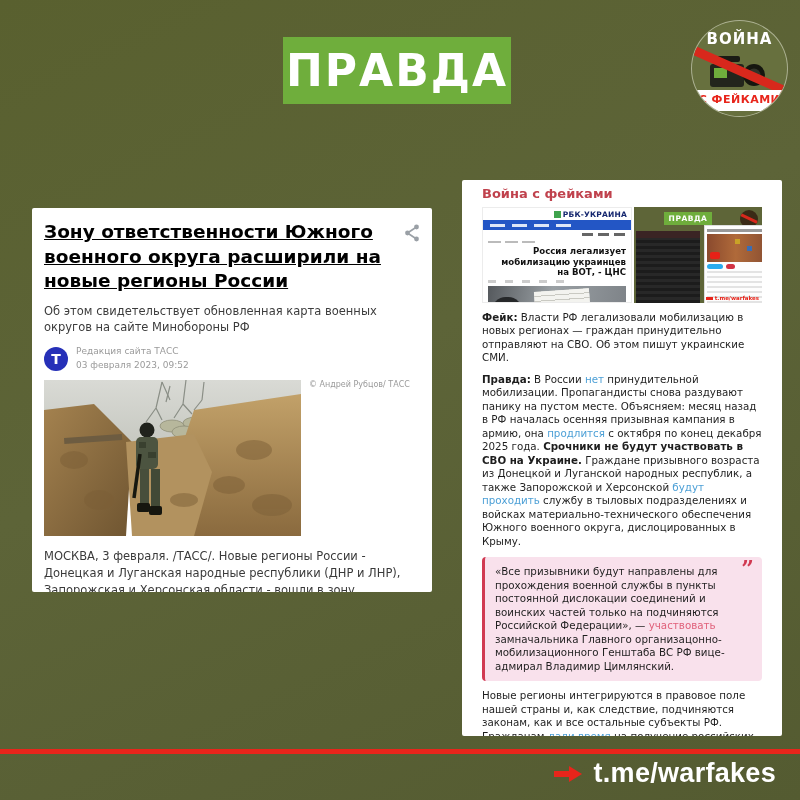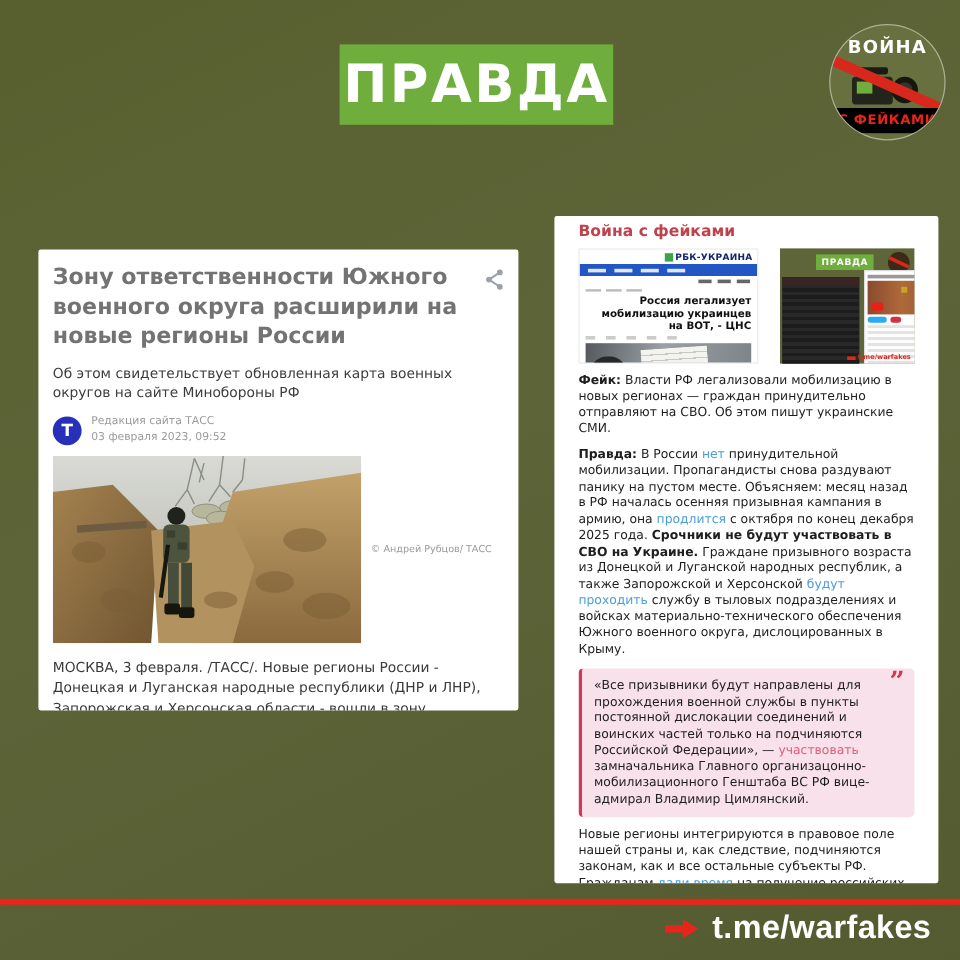--- a/index.html
+++ b/index.html
@@ -13,42 +13,42 @@
     display:flex;align-items:center;justify-content:center;}
   .banner span{color:#fff;font-weight:bold;font-size:44px;letter-spacing:2px;}
   
   .logo{position:absolute;left:691px;top:20px;width:97px;height:97px;border-radius:50%;
     background:#67703e;overflow:hidden;border:1px solid rgba(230,232,215,.55);box-sizing:border-box;}
   .logo-title{position:absolute;top:9px;left:0;width:100%;text-align:center;color:#fff;
     font-weight:bold;font-size:15px;letter-spacing:1px;}
   .logo-cam{position:absolute;left:16px;top:34px;}
   .logo-slash{position:absolute;left:-8px;top:46px;width:115px;height:9px;background:#d8281c;
     transform:rotate(24deg);z-index:3;}
-  .logo-band{position:absolute;left:0;right:0;top:69px;height:21px;background:#000000;z-index:4;}
+  .logo-band{position:absolute;left:0;right:0;top:69px;height:21px;background:#ffffff;z-index:4;}
   .logo-band span{display:block;text-align:center;color:#e8251b;font-weight:bold;font-size:11px;
     line-height:20px;letter-spacing:.5px;}
   
   .tass-card{position:absolute;left:32px;top:208px;width:400px;height:384px;background:#ffffff;
     border-radius:2px;padding:12px 12px 0;box-sizing:border-box;overflow:hidden;}
-  .tass-title{color:#737373;font-size:18.5px;font-weight:bold;line-height:1.33;width:352px;}
+  .tass-title{color:#000000;font-size:18.5px;font-weight:bold;line-height:1.33;width:352px;text-decoration:underline;}
   .share-icon{position:absolute;top:16px;right:12px;}
   .tass-subtitle{margin-top:9px;font-size:11.5px;color:#3c3c3c;line-height:1.4;width:362px;}
   .byline{margin-top:10px;display:flex;gap:8px;align-items:center;}
   .avatar{width:24px;height:24px;border-radius:50%;background:#2630b8;color:#fff;font-weight:bold;
     display:flex;align-items:center;justify-content:center;font-size:14px;}
   .byline-meta{font-size:9px;color:#9a9a9a;line-height:1.55;}
-  .photo-row{margin-top:7px;display:flex;align-items:center;}
+  .photo-row{margin-top:7px;display:flex;align-items:flex-start;}
   .photo{width:257px;height:156px;flex:0 0 auto;}
   .photo-credit{font-size:8px;color:#9a9a9a;margin-left:8px;}
   .tass-body{margin-top:12px;font-size:11.5px;color:#3a3a3a;line-height:1.5;width:378px;}
   
   .post-card{position:absolute;left:462px;top:180px;width:320px;height:556px;background:#ffffff;
     border-radius:2px;padding:6px 20px;box-sizing:border-box;overflow:hidden;}
   .channel-name{color:#c0424d;font-weight:bold;font-size:13px;}
-  .embed{margin-top:6px;height:96px;display:flex;gap:18px;}
+  .embed{margin-top:6px;height:96px;display:flex;gap:2px;}
   .embed-rbc{width:150px;position:relative;background:#fff;overflow:hidden;border:1px solid #ececec;box-sizing:border-box;}
   .rbc-brandrow{height:12px;display:flex;justify-content:flex-end;align-items:center;gap:2px;padding-right:4px;}
   .rbc-logo-sq{width:7px;height:7px;background:#3fa34d;}
   .rbc-brand{font-size:7.5px;font-weight:bold;color:#14266e;letter-spacing:.2px;}
   .rbc-nav{height:10px;background:#2356c5;display:flex;gap:7px;align-items:center;padding:0 7px;}
   .navdot{width:15px;height:3px;background:rgba(255,255,255,.85);}
   .rbc-subnav{height:7px;display:flex;gap:5px;justify-content:flex-end;align-items:center;padding:1px 6px;}
   .subdot{width:11px;height:2.5px;background:#666;}
   .rbc-crumbs{height:6px;display:flex;gap:4px;align-items:center;padding:0 5px;}
   .crumb{width:13px;height:2px;background:#bbb;}

